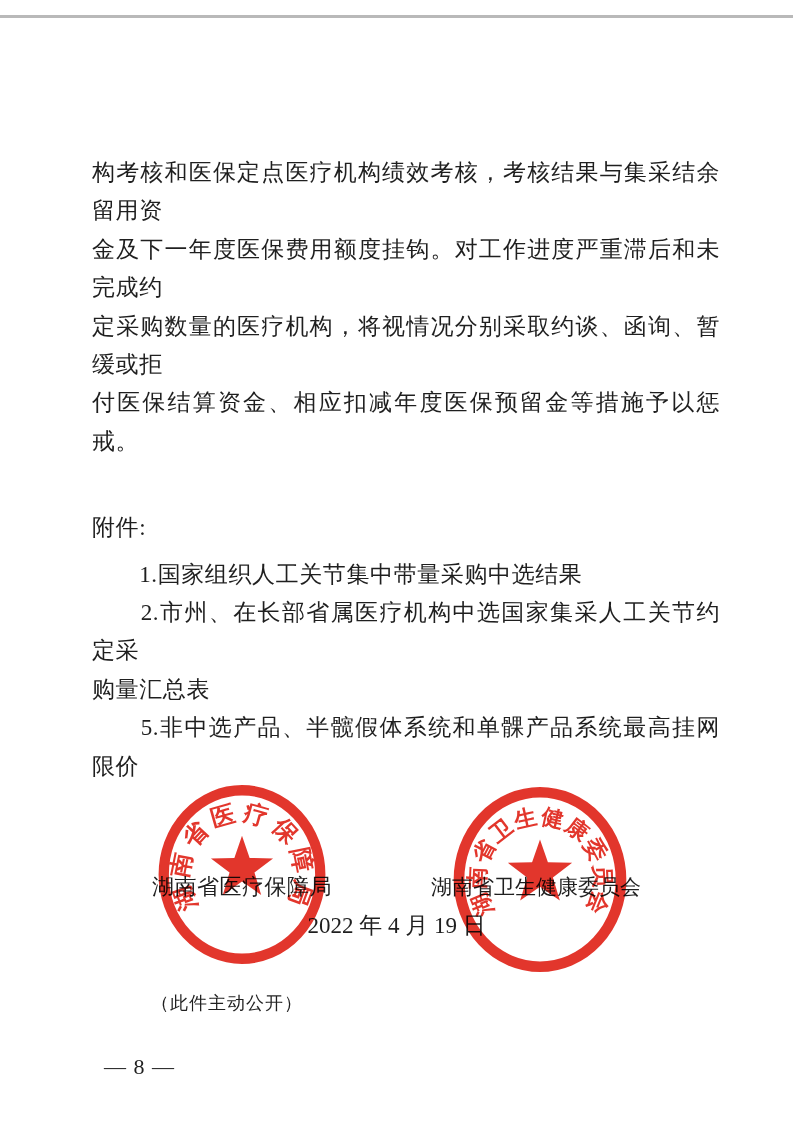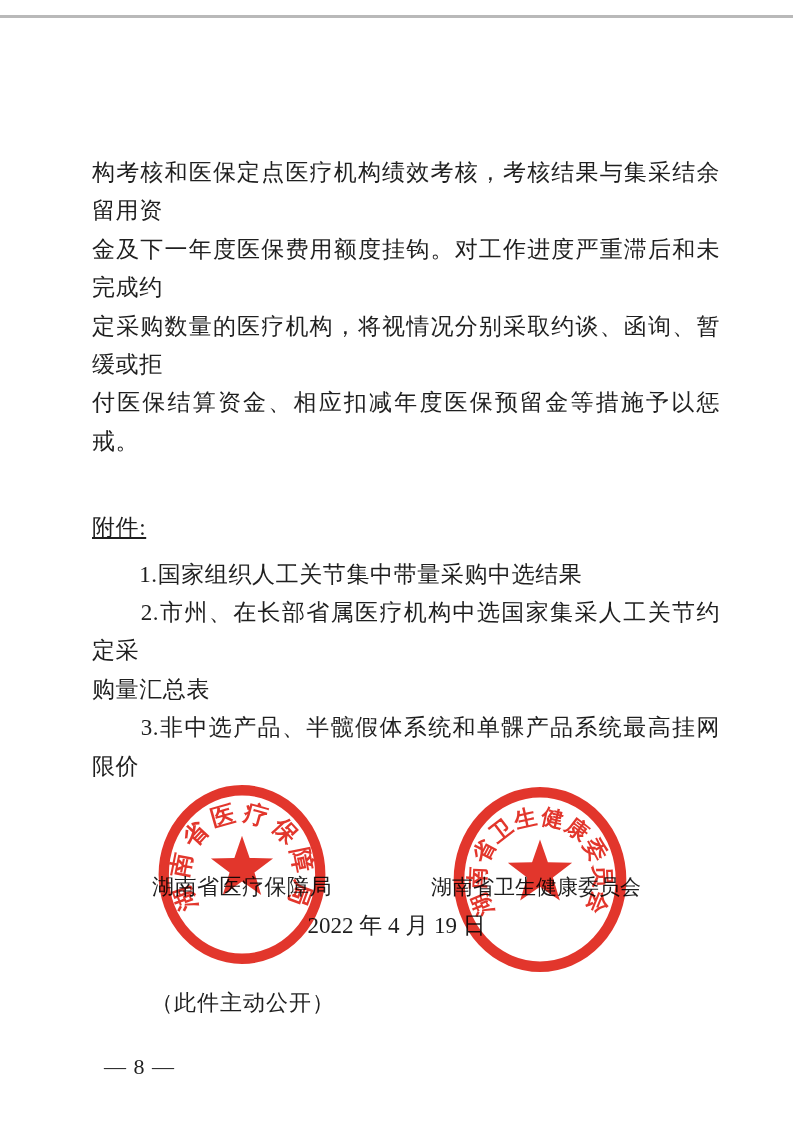--- a/index.html
+++ b/index.html
@@ -27,21 +27,21 @@
     width: 628px;
     font-size: 23px;
     line-height: 38.4px;
     letter-spacing: 0.6px;
     text-align: justify;
   }
   .para, .att-heading, .att-item {
     white-space: pre-line;
   }
   .attachments { margin-top: 48px; }
-  .att-heading { margin-bottom: 8px; text-decoration: underline; }
+  .att-heading { margin-bottom: 8px; }
   .sig {
     position: absolute;
     font-size: 22px;
     line-height: 28px;
     white-space: nowrap;
     z-index: 1;
   }
   .sig-left  { left: 152px; top: 858px; letter-spacing: 0.5px; }
   .sig-right { left: 431px; top: 858px; letter-spacing: 0px; font-size: 21px; }
   .sig-date {
@@ -49,21 +49,21 @@
     left: 0; top: 897px;
     width: 793px;
     text-align: center;
     font-size: 23px;
     line-height: 28px;
     z-index: 1;
   }
   .disclosure {
     position: absolute;
     left: 151px; top: 974px;
-    font-size: 22px;
+    font-size: 18px;
     line-height: 28px;
     letter-spacing: 1px;
     z-index: 1;
   }
   .page-number {
     position: absolute;
     left: 104px; top: 1038px;
     font-size: 22px;
     line-height: 28px;
     letter-spacing: 1px;
@@ -92,21 +92,21 @@
   <div class="body-text">
     <p class="para">构考核和医保定点医疗机构绩效考核，考核结果与集采结余留用资
 金及下一年度医保费用额度挂钩。对工作进度严重滞后和未完成约
 定采购数量的医疗机构，将视情况分别采取约谈、函询、暂缓或拒
 付医保结算资金、相应扣减年度医保预留金等措施予以惩戒。</p>
     <div class="attachments">
       <p class="att-heading">附件:</p>
       <p class="att-item">　　1.国家组织人工关节集中带量采购中选结果</p>
       <p class="att-item">　　2.市州、在长部省属医疗机构中选国家集采人工关节约定采
 购量汇总表</p>
-      <p class="att-item">　　3.非中选产品、半髋假体系统和单髁产品系统最高挂网限价</p>
+      <p class="att-item">　　5.非中选产品、半髋假体系统和单髁产品系统最高挂网限价</p>
     </div>
   </div>
 
   <div class="sig sig-left">湖南省医疗保障局</div>
   <div class="sig sig-right">湖南省卫生健康委员会</div>
   <div class="sig-date">2022 年 4 月 19 日</div>
   <div class="disclosure">（此件主动公开）</div>
   <div class="page-number">— 8 —</div>
 
   <svg class="seal seal-left" viewBox="0 0 200 210" xmlns="http://www.w3.org/2000/svg">

